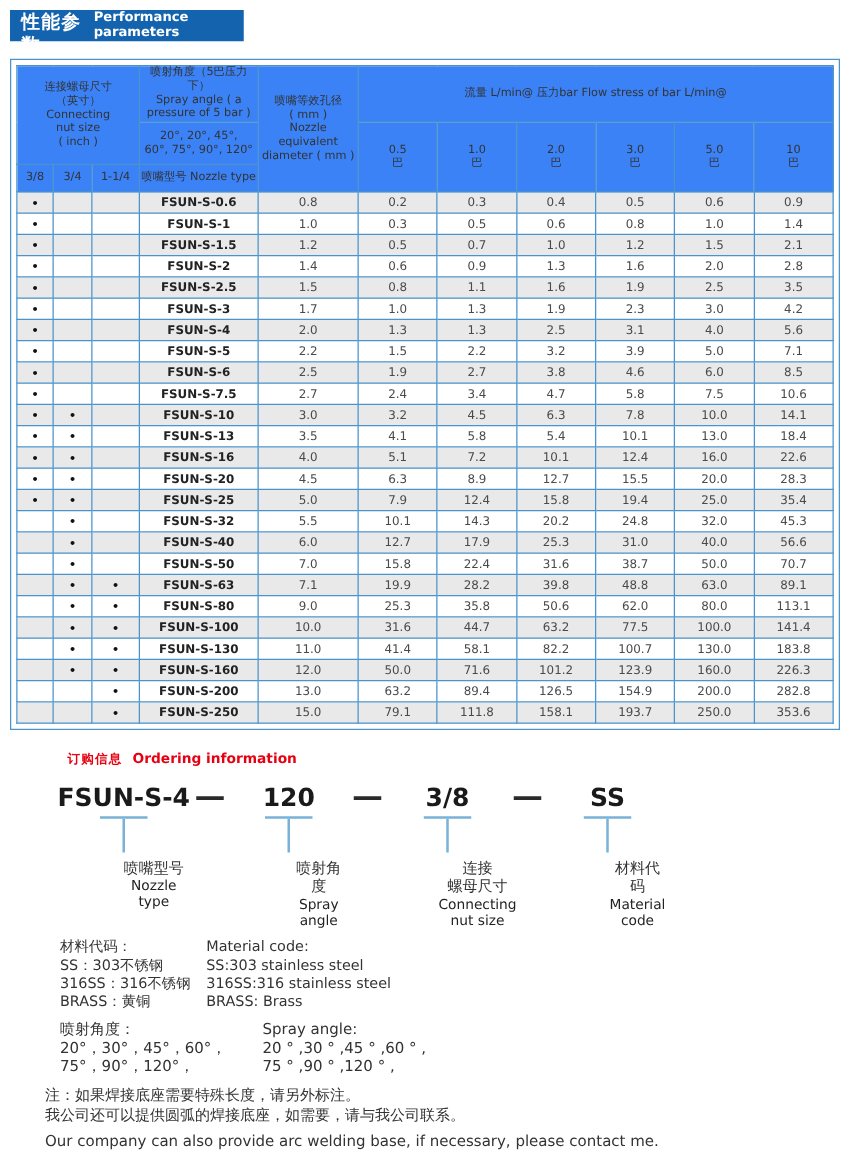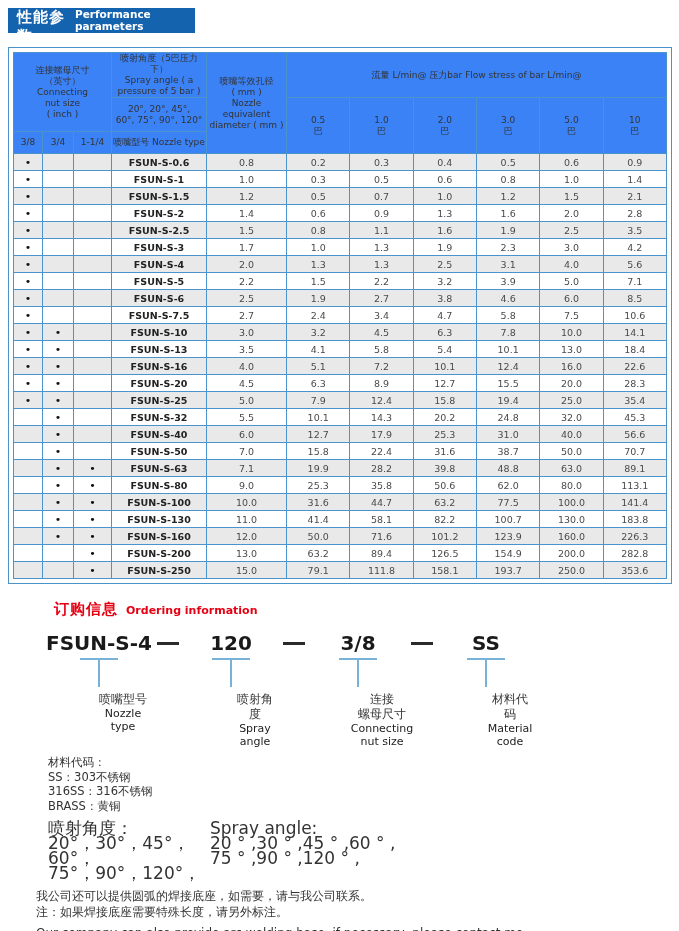--- a/index.html
+++ b/index.html
@@ -31,21 +31,21 @@
   .ptable thead tr.h3 { height: 22px; }
   .ptable thead th .ln { line-height: 11px; }
   .ptable tbody td { height: 17px; font-size: 9.5px; color: #4a4a4a; line-height: 11px; }
   .ptable tbody td.model { font-weight: bold; color: #222; }
   .ptable tbody td.dot { font-size: 11px; color: #111; }
   .ptable tbody tr:nth-child(odd) { background: #e9e9e9; }
   .ptable tbody tr:nth-child(even) { background: #fff; }
 
   
   .ordering-title { margin: 16px 0 0 54px; display: flex; align-items: baseline; gap: 8px; }
-  .ordering-title .zh { color: #e60012; font-size: 15px; font-weight: bold; letter-spacing: 1px; }
+  .ordering-title .zh { color: #e60012; font-size: 10px; font-weight: bold; letter-spacing: 1px; }
   .ordering-title .en { color: #e60012; font-size: 11px; font-weight: bold; }
 
   .code-diagram { margin: 12px 0 0 50px; display: flex; align-items: flex-start; }
   .code-col { display: flex; flex-direction: column; align-items: center; }
   .code-col.c1 { width: 98px; }
   .code-col.c2 { width: 86px; }
   .code-col.c3 { width: 88px; }
   .code-col.c4 { width: 88px; align-items: center; }
   .code-text { font-size: 20px; font-weight: bold; color: #1a1a1a; line-height: 24px; white-space: nowrap; }
   .dash { width: 22px; height: 3px; background: #2a2a2a; margin: 11px 9px 0 9px; flex: none; }
@@ -53,21 +53,21 @@
   .conn::after { content:""; position: absolute; left: 50%; top: 0; transform: translateX(-50%);
     width: 2px; height: 27px; background: #79b2d8; }
   .lab { margin-top: 4px; text-align: center; margin-left: 48px; }
   .lab .zh { font-size: 12px; color: #333; line-height: 15px; }
   .lab .en { font-size: 11px; font-weight: normal; color: #222; line-height: 13px; }
 
   
   .materials { margin: 7px 0 0 48px; display: flex; font-size: 11.5px; color: #333; }
   .materials .colzh { width: 117px; }
   .materials div { line-height: 14.5px; }
-  .sprayblk { margin: 8px 0 0 48px; display: flex; font-size: 17px; color: #333; }
+  .sprayblk { margin: 8px 0 0 48px; display: flex; font-size: 12px; color: #333; }
   .sprayblk .colzh { width: 162px; }
   .sprayblk div { line-height: 15px; }
   .notes { margin: 8px 0 0 36px; font-size: 12px; color: #333; }
   .notes div { line-height: 15.5px; }
   .notes .en-block { margin-top: 6px; }
 </style>
 </head>
 <body>
 
 <div class="header-bar">
@@ -524,36 +524,42 @@
   </div>
 </div>
 
 <div class="materials">
   <div class="colzh">
     <div>材料代码：</div>
     <div>SS：303不锈钢</div>
     <div>316SS：316不锈钢</div>
     <div>BRASS：黄铜</div>
   </div>
+  <div class="colen">
+    <div>Material code:</div>
+    <div>SS:303 stainless steel</div>
+    <div>316SS:316 stainless steel</div>
+    <div>BRASS: Brass</div>
+  </div>
 </div>
 
 <div class="sprayblk">
   <div class="colzh">
     <div>喷射角度：</div>
     <div>20°，30°，45°，60°，</div>
     <div>75°，90°，120°，</div>
   </div>
   <div class="colen">
     <div>Spray angle:</div>
     <div>20 ° ,30 ° ,45 ° ,60 ° ,</div>
     <div>75 ° ,90 ° ,120 ° ,</div>
   </div>
 </div>
 
 <div class="notes">
   <div class="zh-block">
+    <div>注：如果焊接底座需要特殊长度，请另外标注。</div>
     <div>我公司还可以提供圆弧的焊接底座，如需要，请与我公司联系。</div>
-    <div>注：如果焊接底座需要特殊长度，请另外标注。</div>
   </div>
   <div class="en-block">
     <div>Our company can also provide arc welding base, if necessary, please contact me.</div>
   </div>
 </div>
 
 </body></html>

